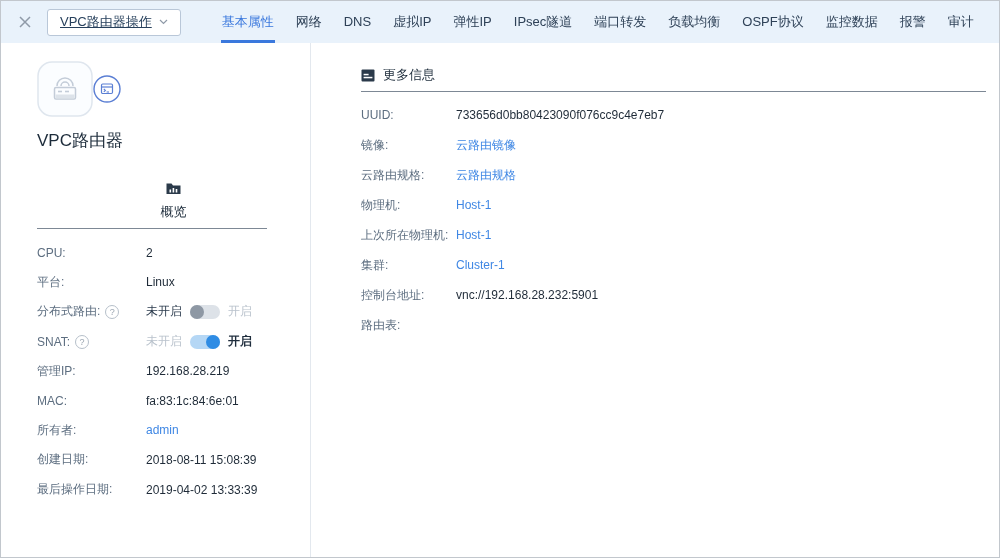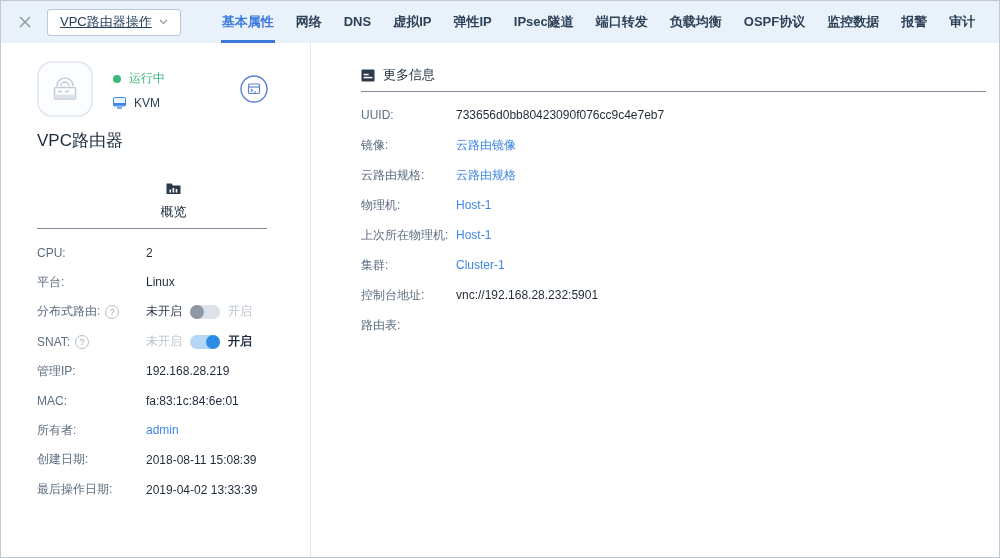--- a/index.html
+++ b/index.html
@@ -9,21 +9,21 @@
     background:#fff; border:1px solid #c2c7cd; overflow:hidden; position:relative;
   }
   
   .topbar { height:42px; background:#e9f2fb; display:flex; align-items:center; padding-left:12px; }
   .close-btn { width:24px; height:24px; display:flex; align-items:center; justify-content:center; cursor:pointer; }
   .action-btn {
     margin-left:10px; height:27px; background:#fff; border:1px solid #b9c7d8; border-radius:3px;
     display:inline-flex; align-items:center; gap:7px; padding:0 12px; font-size:13px; color:#27405c; cursor:pointer;text-decoration:underline;
   }
   .tabs { display:flex; margin-left:30px; height:42px; }
-  .tab { position:relative; padding:0 11px; line-height:42px; font-size:13px; color:#2e4157; cursor:pointer; white-space:nowrap;font-weight:bold; }
+  .tab { position:relative; padding:0 11px; line-height:42px; font-size:13px; color:#2e4157; cursor:pointer; white-space:nowrap; }
   .tab.active { color:#3a78dd; }
   .tab.active::after { content:""; position:absolute; left:10px; right:10px; bottom:0; height:3px; background:#3a78dd; }
   
   .left-panel { position:absolute; left:0; top:42px; width:310px; bottom:0; border-right:1px solid #e3e8ee; padding:18px 0 0 36px; background:#fff; }
   .right-panel { position:absolute; left:311px; top:42px; right:0; bottom:0; padding:23px 0 0 49px; }
   
   .summary-head { display:flex; align-items:flex-start; }
   .status-col { flex:1; padding-top:9px; display:flex; flex-direction:column; gap:9px; margin-left:20px; }
   .status-line { display:flex; align-items:center; gap:8px; font-size:12px; }
   .status-running { color:#3cb878; }
@@ -97,34 +97,20 @@
   <div class="summary-head">
     <svg width="56" height="56" viewBox="0 0 56 56">
       <rect x="1" y="1" width="54" height="54" rx="14" fill="#fbfdff" stroke="#dfe6ee" stroke-width="1.5"></rect>
       <path d="M20 25 a8 8 0 0 1 16 0" fill="none" stroke="#c3ccd8" stroke-width="1.5"></path>
       <path d="M24 25 a4 4 0 0 1 8 0" fill="none" stroke="#c3ccd8" stroke-width="1.5"></path>
       <rect x="17.5" y="26.5" width="21" height="11.5" rx="1.5" fill="none" stroke="#c3ccd8" stroke-width="1.5"></rect>
       <line x1="21" y1="30.5" x2="25" y2="30.5" stroke="#c3ccd8" stroke-width="1.6"></line>
       <line x1="28" y1="30.5" x2="32" y2="30.5" stroke="#c3ccd8" stroke-width="1.6"></line>
       <rect x="18.5" y="33.5" width="19" height="4" fill="#dde3ea"></rect>
     </svg>
-    <div class="status-col">
-      <div class="status-line status-running">
-        <span class="dot"></span>
-        <span>运行中</span>
-      </div>
-      <div class="status-line">
-        <svg width="13" height="12" viewBox="0 0 13 12">
-          <rect x="0.5" y="0.5" width="12" height="8.5" rx="1" fill="#e8f3fd" stroke="#4086e4"></rect>
-          <rect x="1" y="6" width="11" height="2.6" fill="#4086e4"></rect>
-          <line x1="4" y1="11" x2="9" y2="11" stroke="#4086e4" stroke-width="1.4"></line>
-        </svg>
-        <span class="kvm-label">KVM</span>
-      </div>
-    </div>
     <span class="console-btn">
       <svg width="28" height="28" viewBox="0 0 28 28">
         <circle cx="14" cy="14" r="13" fill="none" stroke="#5b7fd4" stroke-width="1.4"></circle>
         <rect x="8.5" y="9" width="11" height="9.5" rx="1.2" fill="none" stroke="#5b7fd4" stroke-width="1.2"></rect>
         <line x1="8.5" y1="12" x2="19.5" y2="12" stroke="#5b7fd4" stroke-width="1.2"></line>
         <path d="M10.8 14 l1.6 1.4 -1.6 1.4" fill="none" stroke="#5b7fd4" stroke-width="1.1"></path>
         <line x1="13.6" y1="17" x2="16" y2="17" stroke="#5b7fd4" stroke-width="1.1"></line>
       </svg>
     </span>
   </div>

